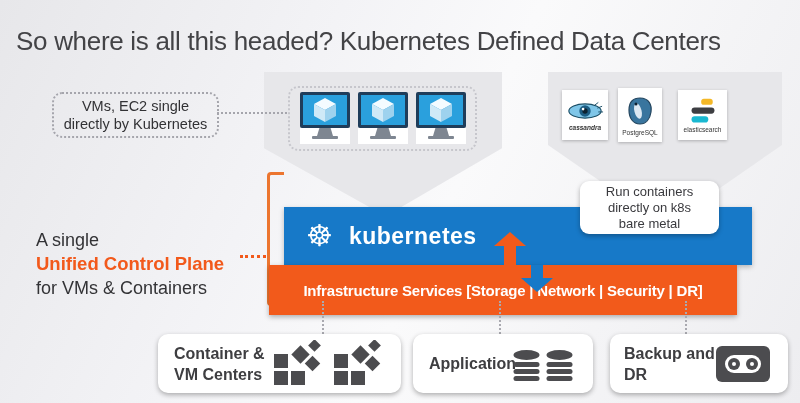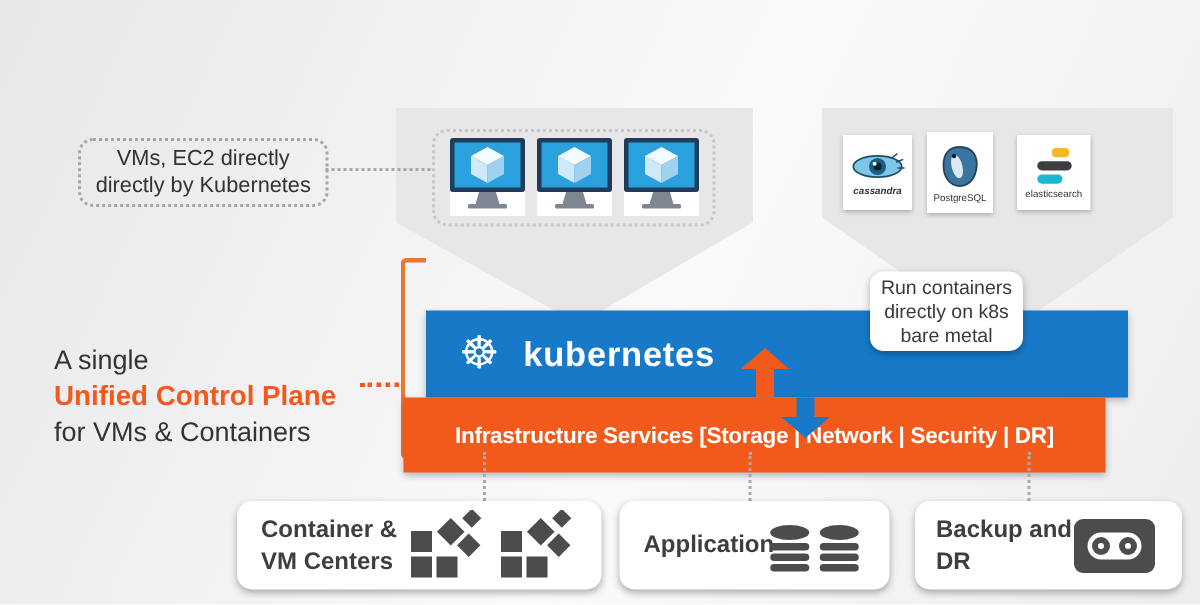--- a/index.html
+++ b/index.html
@@ -66,21 +66,21 @@
   .arrow-up{position:absolute;left:494px;top:232px;width:32px;height:33px;}
   .arrow-up .head{position:absolute;left:0;top:0;width:0;height:0;
     border-left:16px solid transparent;border-right:16px solid transparent;border-bottom:14px solid #f25a1b;}
   .arrow-up .shaft{position:absolute;left:10px;top:13px;width:12px;height:20px;background:#f25a1b;}
   .arrow-down{position:absolute;left:521px;top:265px;width:32px;height:26px;}
   .arrow-down .shaft{position:absolute;left:10px;top:0;width:12px;height:13px;background:#1779c8;}
   .arrow-down .head{position:absolute;left:0;top:13px;width:0;height:0;
     border-left:16px solid transparent;border-right:16px solid transparent;border-top:14px solid #1779c8;}
 
   
-  .callout-k8s{position:absolute;left:580px;top:181px;width:102px;height:53px;background:#fff;
+  .callout-k8s{position:absolute;left:580px;top:181px;width:139px;height:53px;background:#fff;
     border-radius:9px;box-shadow:0 2px 5px rgba(0,0,0,.3);display:flex;flex-direction:column;
     justify-content:center;text-align:center;font-size:13px;line-height:16px;color:#3a3a3e;}
 
   
   .conn-v{position:absolute;top:301px;height:33px;border-left:2px dotted #a9a9b0;}
   .cv1{left:322px;} .cv2{left:499px;} .cv3{left:685px;}
   .card{position:absolute;top:334px;height:59px;background:#fff;box-shadow:0 2px 5px rgba(0,0,0,.3);
     border-radius:10px;display:flex;align-items:center;box-sizing:border-box;}
   .card-text{font-size:16px;font-weight:bold;color:#3e3e41;line-height:21px;}
   .card1{left:158px;width:243px;padding-left:16px;}
@@ -92,26 +92,27 @@
   .cassette .win{position:absolute;left:9px;top:9px;width:36px;height:18px;background:#fff;border-radius:9px;}
   .cassette .reel{position:absolute;top:3px;width:12px;height:12px;border-radius:50%;background:#4c4c4f;}
   .cassette .reel::after{content:"";position:absolute;left:4px;top:4px;width:4px;height:4px;border-radius:50%;background:#fff;}
   .reel-l{left:3px;} .reel-r{left:21px;}
 </style>
 </head>
 <body>
 
 <div class="stage">
 
+  <div class="title">So where is all this headed? Kubernetes Defined Data Centers</div>
 
   <div class="funnel funnel-left"></div>
   <div class="funnel funnel-right"></div>
 
   <div class="callout-vms">
-    <span>VMs, EC2 directly</span>
+    <span>VMs, EC2 single</span>
     <span>directly by Kubernetes</span>
   </div>
   <div class="conn-h"></div>
 
   <div class="monitor-frame-box"></div>
   <div class="monitor mon1">
     <div class="mon-screen">
         <div class="mon-screen-inner">
       <svg width="44" height="30" viewBox="0 0 44 30">
             <polygon points="22,3 33,9 22,15 11,9" fill="#f4fbff"></polygon>

